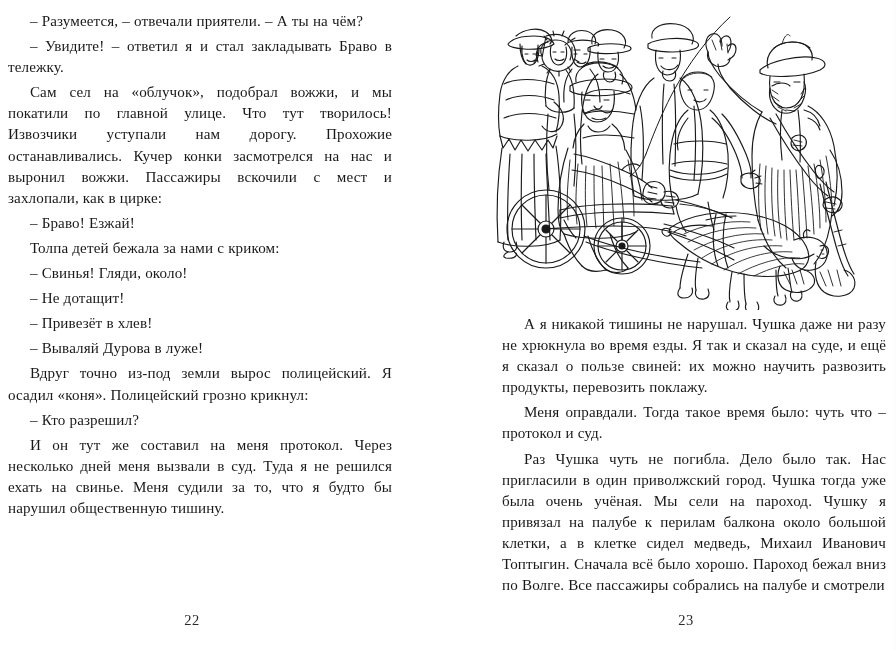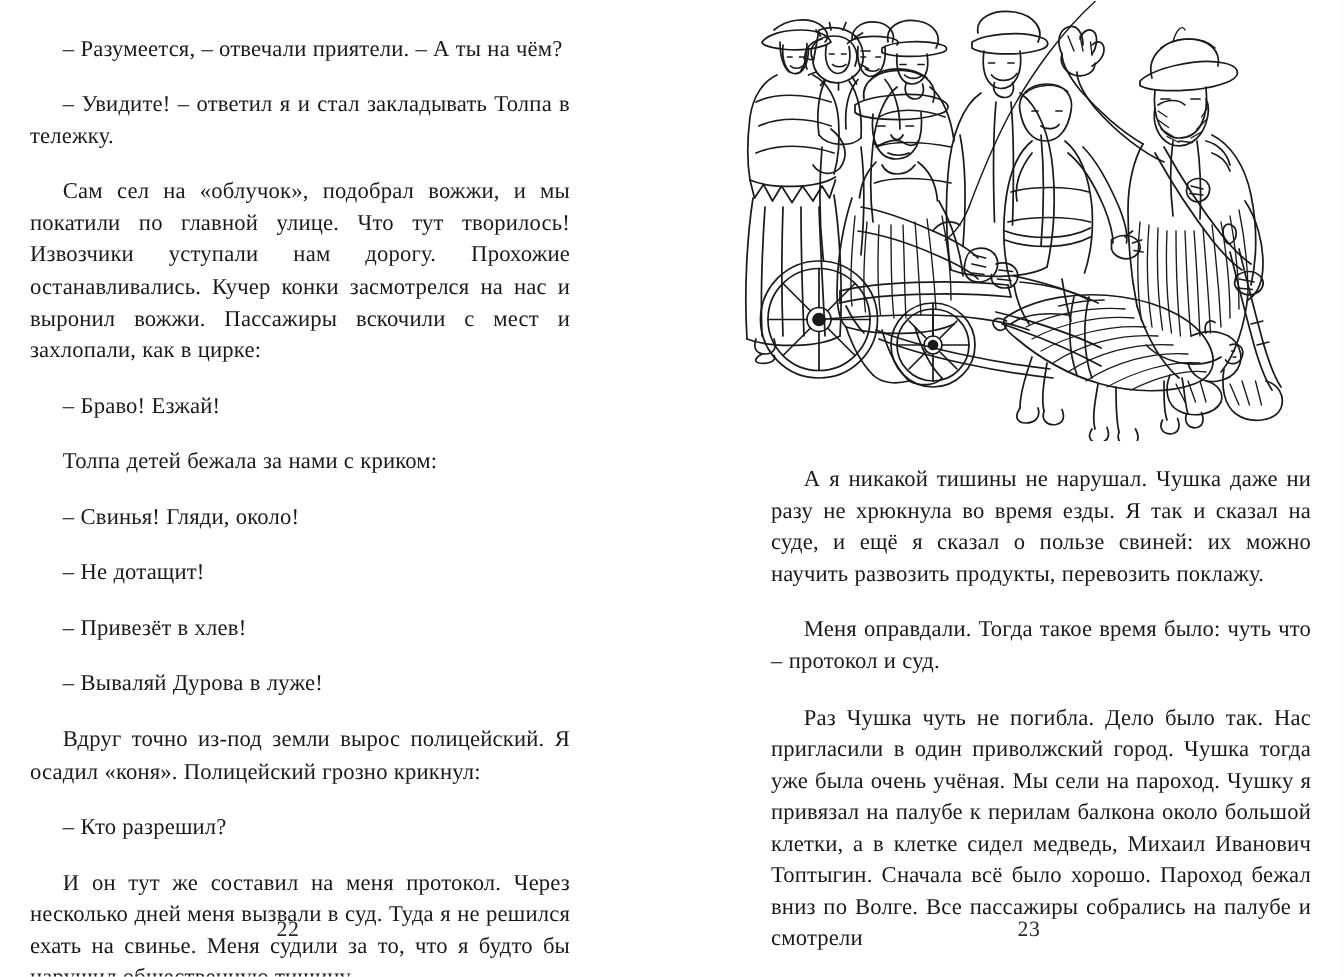--- a/index.html
+++ b/index.html
@@ -21,33 +21,33 @@
     inset: 0;
     display: flex;
   }
 
   .page {
     position: relative;
     height: 651px;
     box-sizing: border-box;
   }
   .page-left  { width: 456px; padding: 0 60px 0 4px; }
-  .page-right { width: 440px; padding: 0 6px 0 42px; }
+  .page-right { width: 440px; padding: 16px 6px 0 42px; }
 
   .colbody {
     text-align: justify;
     text-justify: inter-word;
     font-size: 15.1px;
     line-height: 21.1px;
     letter-spacing: 0.12px;
     word-spacing: 0.2px;
     hyphens: manual;
   }
   .colbody p {
-    margin: 16px;
+    margin: 4px;
     text-indent: 1.45em;
   }
 
   .page-left .colbody  { padding-top: 7px; }
   .page-right .colbody { padding-top: 0; }
 
   
   .illo-wrap {
     position: relative;
     width: 400px;
@@ -77,21 +77,21 @@
   }
 </style>
 </head>
 <body>
 
 <div class="spread">
 
   <div class="page page-left">
     <div class="colbody">
       <p>– Разумеется, – отвечали приятели. – А ты на чём?</p>
-      <p>– Увидите! – ответил я и стал закладывать Толпа в тележку.</p>
+      <p>– Увидите! – ответил я и стал закладывать Браво в тележку.</p>
       <p>Сам сел на «облучок», подобрал вожжи, и мы покатили по главной улице. Что тут творилось! Извозчики уступали нам дорогу. Прохожие останавливались. Кучер конки засмотрелся на нас и выронил вожжи. Пассажиры вскочили с мест и захлопали, как в цирке:</p>
       <p>– Браво! Езжай!</p>
       <p>Толпа детей бежала за нами с криком:</p>
       <p>– Свинья! Гляди, около!</p>
       <p>– Не дотащит!</p>
       <p>– Привезёт в хлев!</p>
       <p>– Вываляй Дурова в луже!</p>
       <p>Вдруг точно из-под земли вырос полицейский. Я осадил «коня». Полицейский грозно крикнул:</p>
       <p>– Кто разрешил?</p>
       <p>И он тут же составил на меня протокол. Через несколько дней меня вызвали в суд. Туда я не решился ехать на свинье. Меня судили за то, что я будто бы нарушил общественную тишину.</p>

